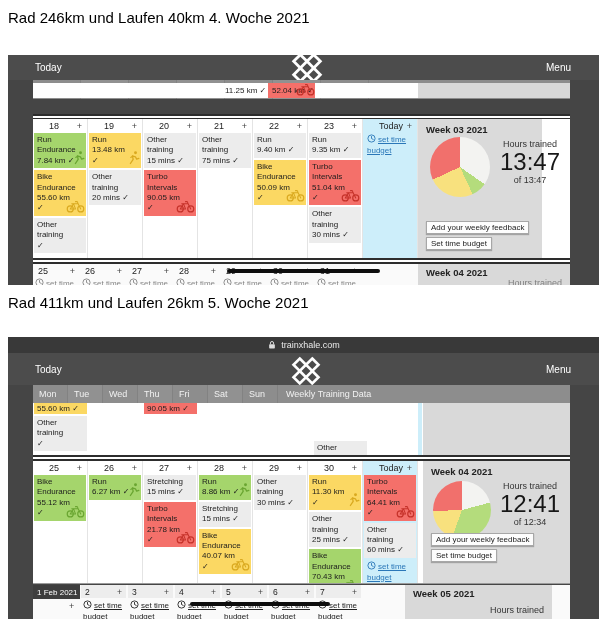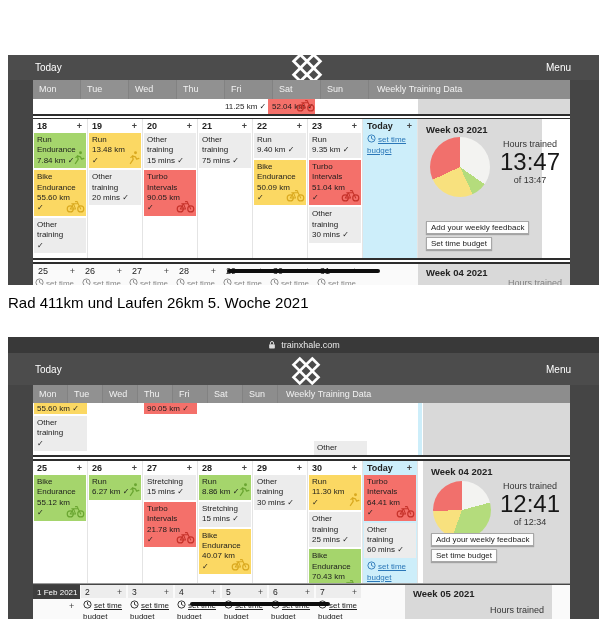--- a/index.html
+++ b/index.html
@@ -21,28 +21,28 @@
   #p1 .logo{top:-3px;} #p2 .logo{top:3px;}
   .dayhead{position:absolute;left:25px;width:537px;display:flex;background:#8d8d8d;color:#f1f1f1;font-size:9px;}
   #p1 .dayhead{top:25px;height:19px;} #p2 .dayhead{top:48px;height:18px;}
   .dh{box-sizing:border-box;border-right:1px solid #828282;padding:4px 0 0 6px;}
   #p1 .dh{width:48px;} #p2 .dh{width:35px;}
   .dh:nth-child(even){background:#919191;}
   .dhw{flex:1;padding:4px 0 0 8px;}
   .sep{position:absolute;left:25px;width:537px;height:2px;background:#fff;border-top:2px solid #2d2d2d;border-bottom:2px solid #2d2d2d;}
   
   .ptoprow{position:absolute;left:25px;width:537px;background:#fff;overflow:hidden;}
-  #p1 .ptoprow{top:44px;height:15px;} #p2 .ptoprow{top:66px;height:52px;}
+  #p1 .ptoprow{top:28px;height:15px;} #p2 .ptoprow{top:66px;height:52px;}
   .pcell{position:absolute;font-size:8px;color:#1d1d1d;}
   
   .weekrow{position:absolute;left:25px;width:537px;background:#fff;overflow:hidden;}
   #p1 .weekrow{top:64px;height:139px;} #p2 .weekrow{top:124px;height:122px;}
   .wcol{position:absolute;top:0;bottom:0;width:55px;box-sizing:border-box;border-right:1px solid #e4e4e4;}
   .todaycol{background:#cdeefa;}
-  .dnum{display:flex;justify-content:space-between;padding:2px 5px 1px 4px;font-size:9px;color:#222;font-weight:bold;}
+  .dnum{display:flex;justify-content:space-between;padding:2px 5px 1px 16px;font-size:9px;color:#222;}
   .plus{color:#444;}
   .act{position:relative;margin:1px 1px 2px 1px;padding:2px 3px;font-size:8px;line-height:1.3;color:#1c1c1c;}
   .act .t,.act .v{display:block;max-width:40px;}
   .act.g{background:#a5d56c;} .act.y{background:#fbd863;} .act.r{background:#f4706a;} .act.gr{background:#ececec;}
   .aicon{position:absolute;right:1px;bottom:3px;width:19px;height:14px;opacity:.95;}
   .aicon.ri{width:12px;height:15px;}
   .act.g .aicon{color:#67a32e;} .act.y .aicon{color:#d8a71c;} .act.r .aicon{color:#c32f27;}
   .stb{display:block;margin:1px 2px;padding:1px 2px;width:44px;font-size:8px;line-height:1.35;color:#2a77b8;text-decoration:underline;}
   .clk{width:9px;height:9px;vertical-align:-1px;margin-right:2px;}
   
@@ -107,20 +107,21 @@
     </symbol>
     <symbol id="i-lock" viewBox="0 0 14 14">
       <rect x="3" y="6" width="8" height="6" rx="1" fill="currentColor"></rect>
       <path d="M4.8 6 V4.3 a2.2 2.2 0 0 1 4.4 0 V6" fill="none" stroke="currentColor" stroke-width="1.4"></path>
     </symbol>
   </defs>
 </svg>
 
 <div class="stage">
 
+  <div class="caption" style="top:9px">Rad 246km und Laufen 40km 4. Woche 2021</div>
 
   <div class="panel" id="p1">
     <div class="appbar">
       <span class="nav-today">Today</span>
       <svg class="logo" width="32" height="32">
           <use href="#i-logo"></use>
         </svg>
       <span class="nav-menu">Menu</span>
     </div>
 

